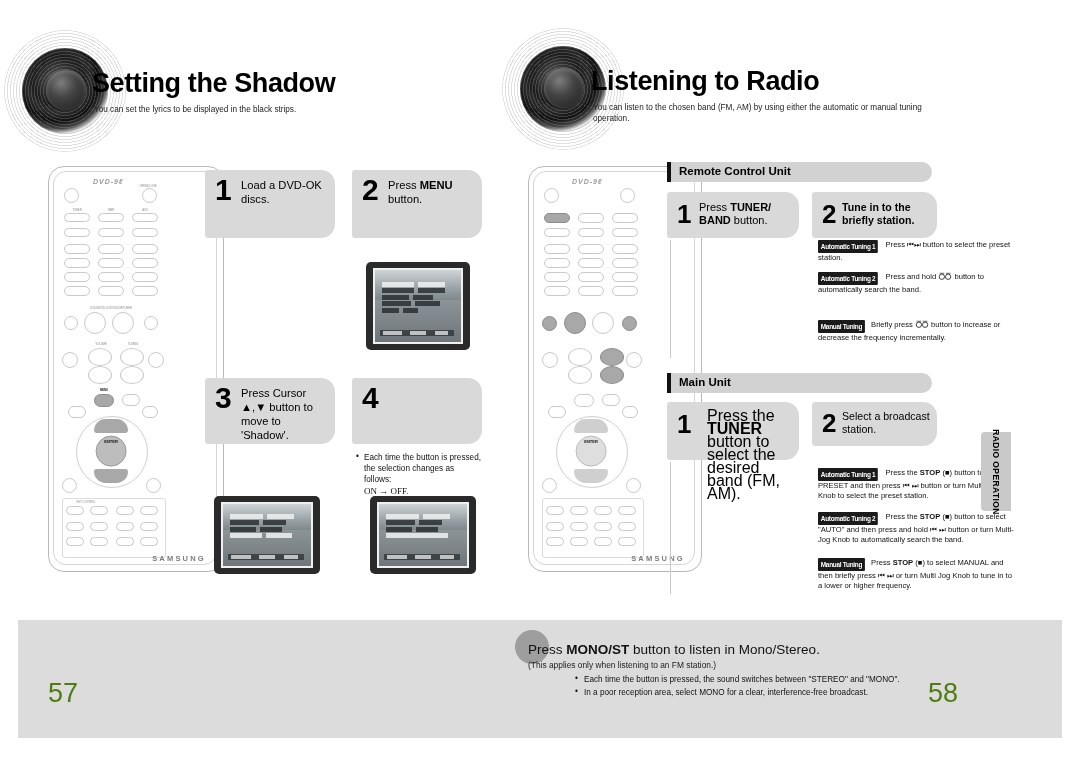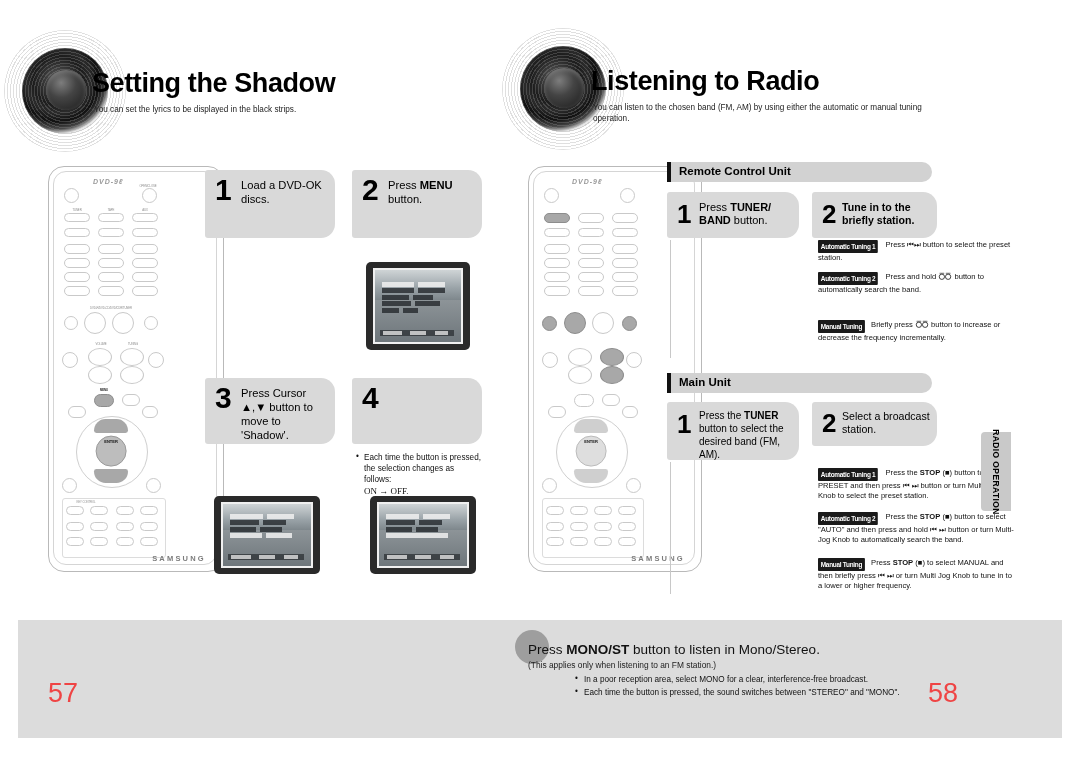--- a/index.html
+++ b/index.html
@@ -128,21 +128,21 @@
 
   
   .footer{position:absolute;left:18px;top:620px;width:1044px;height:118px;background:#dcdcdc;}
   .foot-dot{position:absolute;left:515px;top:630px;width:34px;height:34px;border-radius:50%;background:#9e9e9e;}
   .foot-title{position:absolute;left:528px;top:642px;font-size:13.5px;color:#111;white-space:nowrap;}
   .foot-title b{font-weight:bold;}
   .foot-sub{position:absolute;left:528px;top:660px;font-size:8.4px;color:#222;}
   .foot-bullets{position:absolute;left:575px;top:673px;font-size:8.2px;line-height:13px;color:#111;}
   .foot-bullets .bl{position:relative;padding-left:9px;}
   .foot-bullets .bl::before{content:"\2022";position:absolute;left:0;top:-1px;}
-  .pgnum{position:absolute;font-size:27px;color:#ef4444;font-weight:normal;}
+  .pgnum{position:absolute;font-size:27px;color:#4d7c0f;font-weight:normal;}
   .pg-left{left:48px;top:678px;}
   .pg-right{left:928px;top:678px;}
 </style>
 </head>
 <body>
 
 <div class="page page-left">
 
   <div class="hdr">
     <div class="speaker" style="left:22px;top:48px;"></div>
@@ -460,21 +460,21 @@
 
   <div style="position:absolute;left:130px;top:240px;width:1px;height:118px;background:#c8c8c8;"></div>
 
   <div class="secbar" style="left:127px;top:373px;width:265px;">
     <div class="tick"></div>
     <div class="lbl">Main Unit</div>
   </div>
 
   <div class="stepbox small" style="left:127px;top:402px;width:132px;height:58px;">
     <div class="num" style="font-size:26px;top:7px;">1</div>
-    <div class="txt" style="top:7px;left:32px;font-size:10px;line-height:13px;">Press the <b>TUNER</b> button to select the desired band (FM, AM).</div>
+    <div class="txt" style="top:7px;left:40px;font-size:16px;line-height:13px;">Press the <b>TUNER</b> button to select the desired band (FM, AM).</div>
   </div>
   <div class="stepbox small" style="left:272px;top:402px;width:125px;height:44px;">
     <div class="num" style="font-size:26px;top:6px;">2</div>
     <div class="txt" style="top:8px;left:30px;font-size:10.6px;">Select a broadcast station.</div>
   </div>
 
   <div class="tagrow" style="left:278px;top:468px;width:200px;">
     <span class="tagbadge">Automatic Tuning 1</span>
     <span class="tagtxt">Press the <b>STOP</b> (■) button to select PRESET and then press ⏮ ⏭ button or turn Multi Jog Knob to select the preset station.</span>
   </div>
@@ -492,17 +492,17 @@
   <div class="sidetab" style="left:441px;top:432px;width:30px;height:79px;">
     <span>RADIO OPERATION</span>
   </div>
 </div>
 
 <div class="footer"></div>
 <div class="foot-dot"></div>
 <div class="foot-title">Press <b>MONO/ST</b> button to listen in Mono/Stereo.</div>
 <div class="foot-sub">(This applies only when listening to an FM station.)</div>
 <div class="foot-bullets">
+  <div class="bl">Each time the button is pressed, the sound switches between "STEREO" and "MONO".</div>
   <div class="bl">In a poor reception area, select MONO for a clear, interference-free broadcast.</div>
-  <div class="bl">Each time the button is pressed, the sound switches between "STEREO" and "MONO".</div>
 </div>
 <div class="pgnum pg-left">57</div>
 <div class="pgnum pg-right">58</div>
 
 </body></html>

